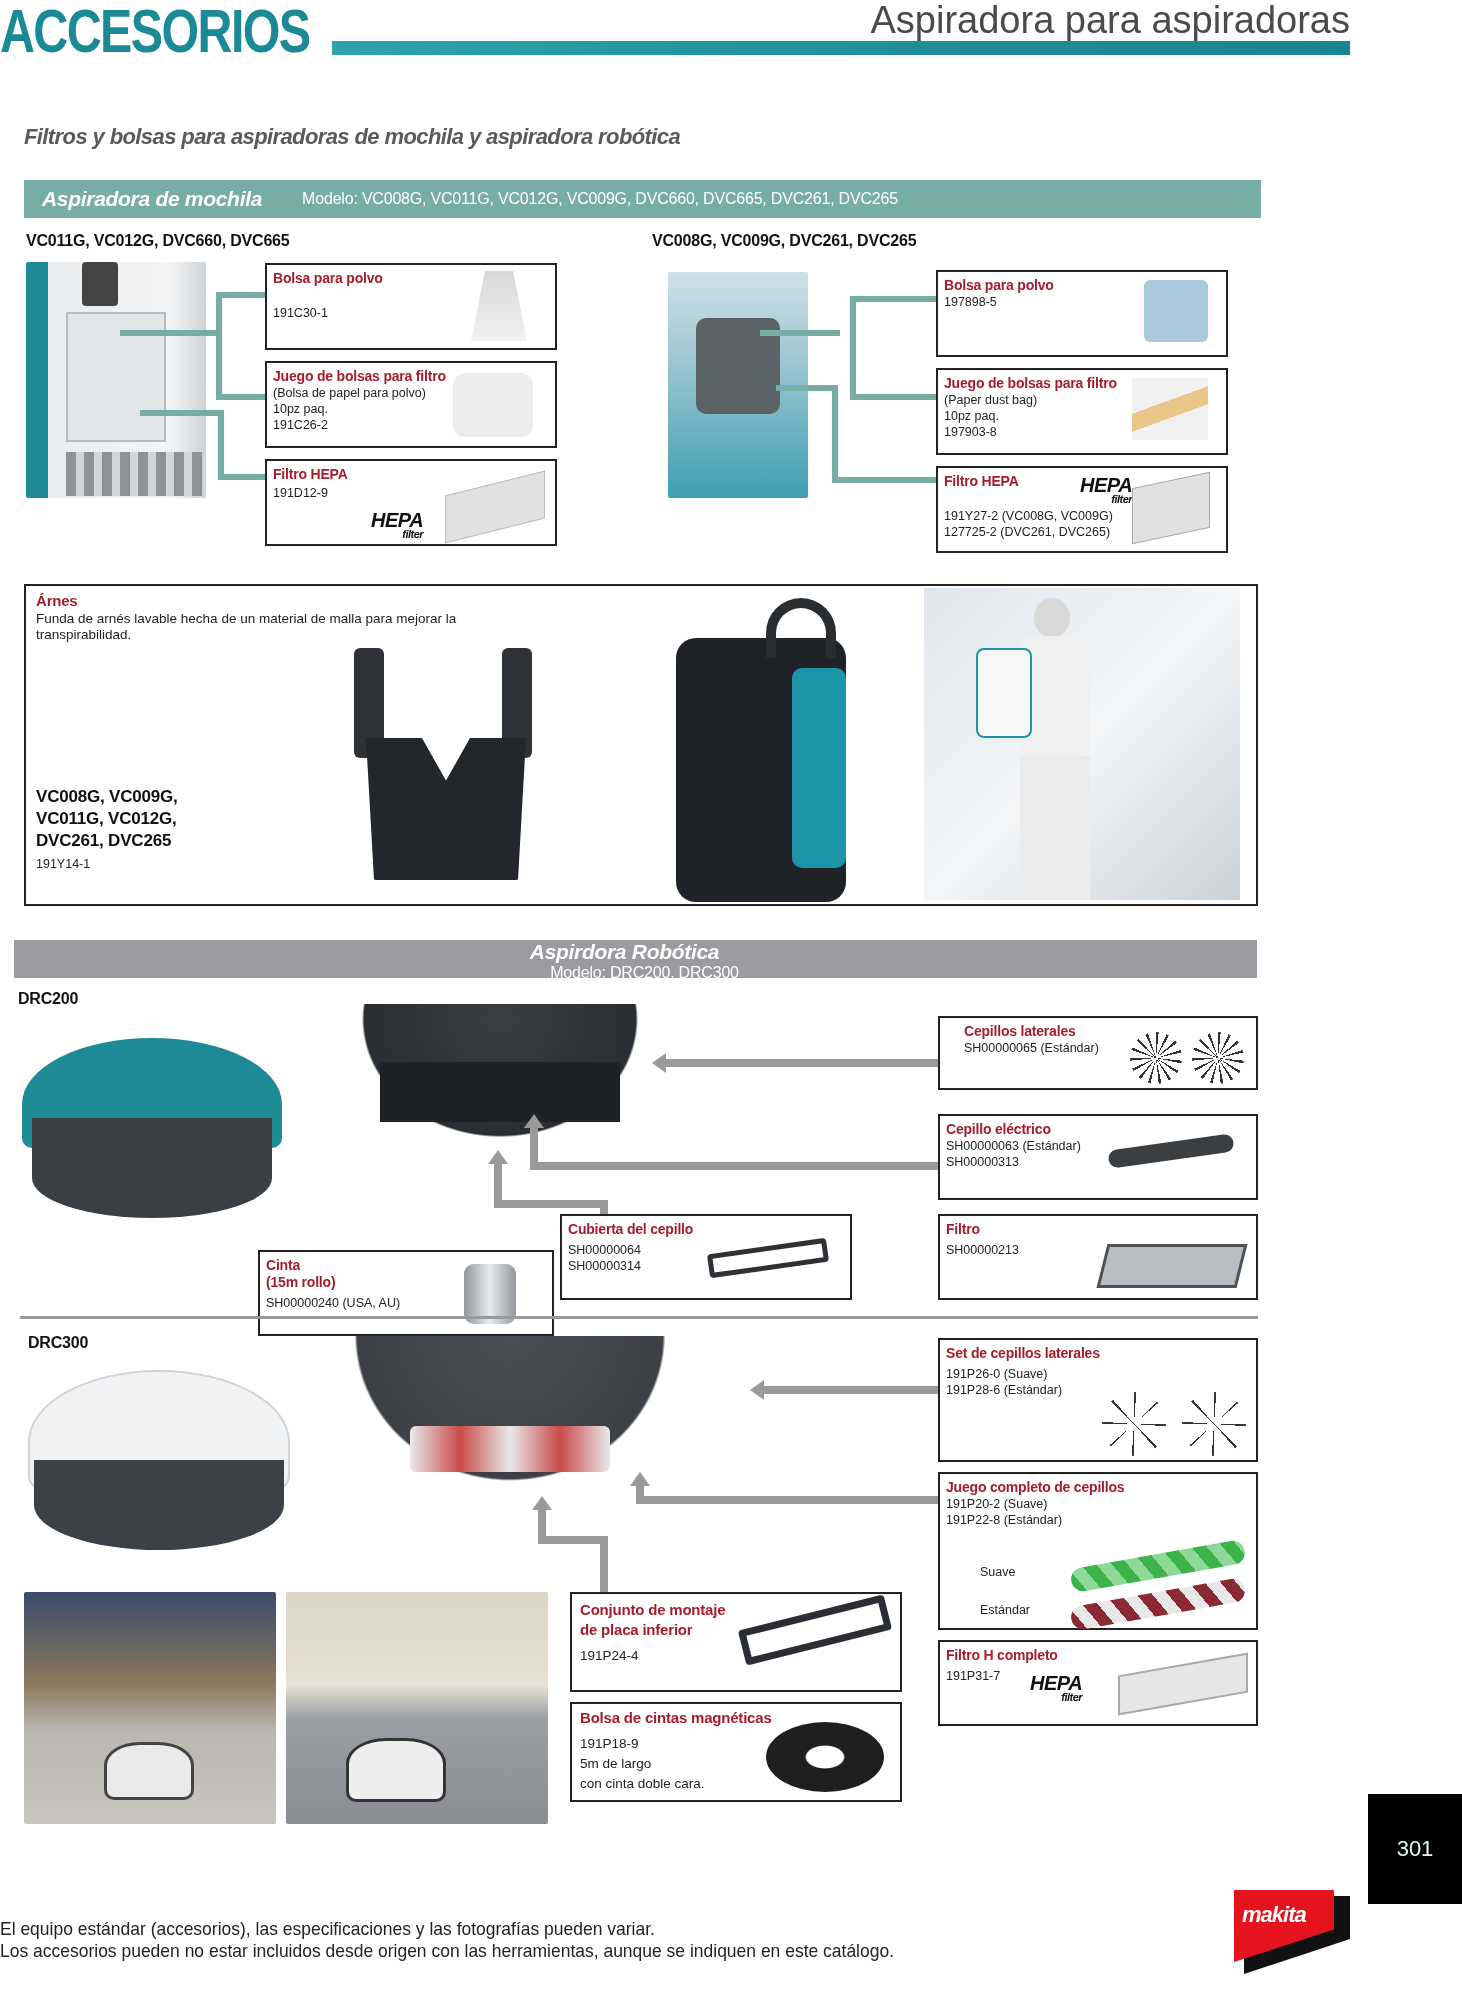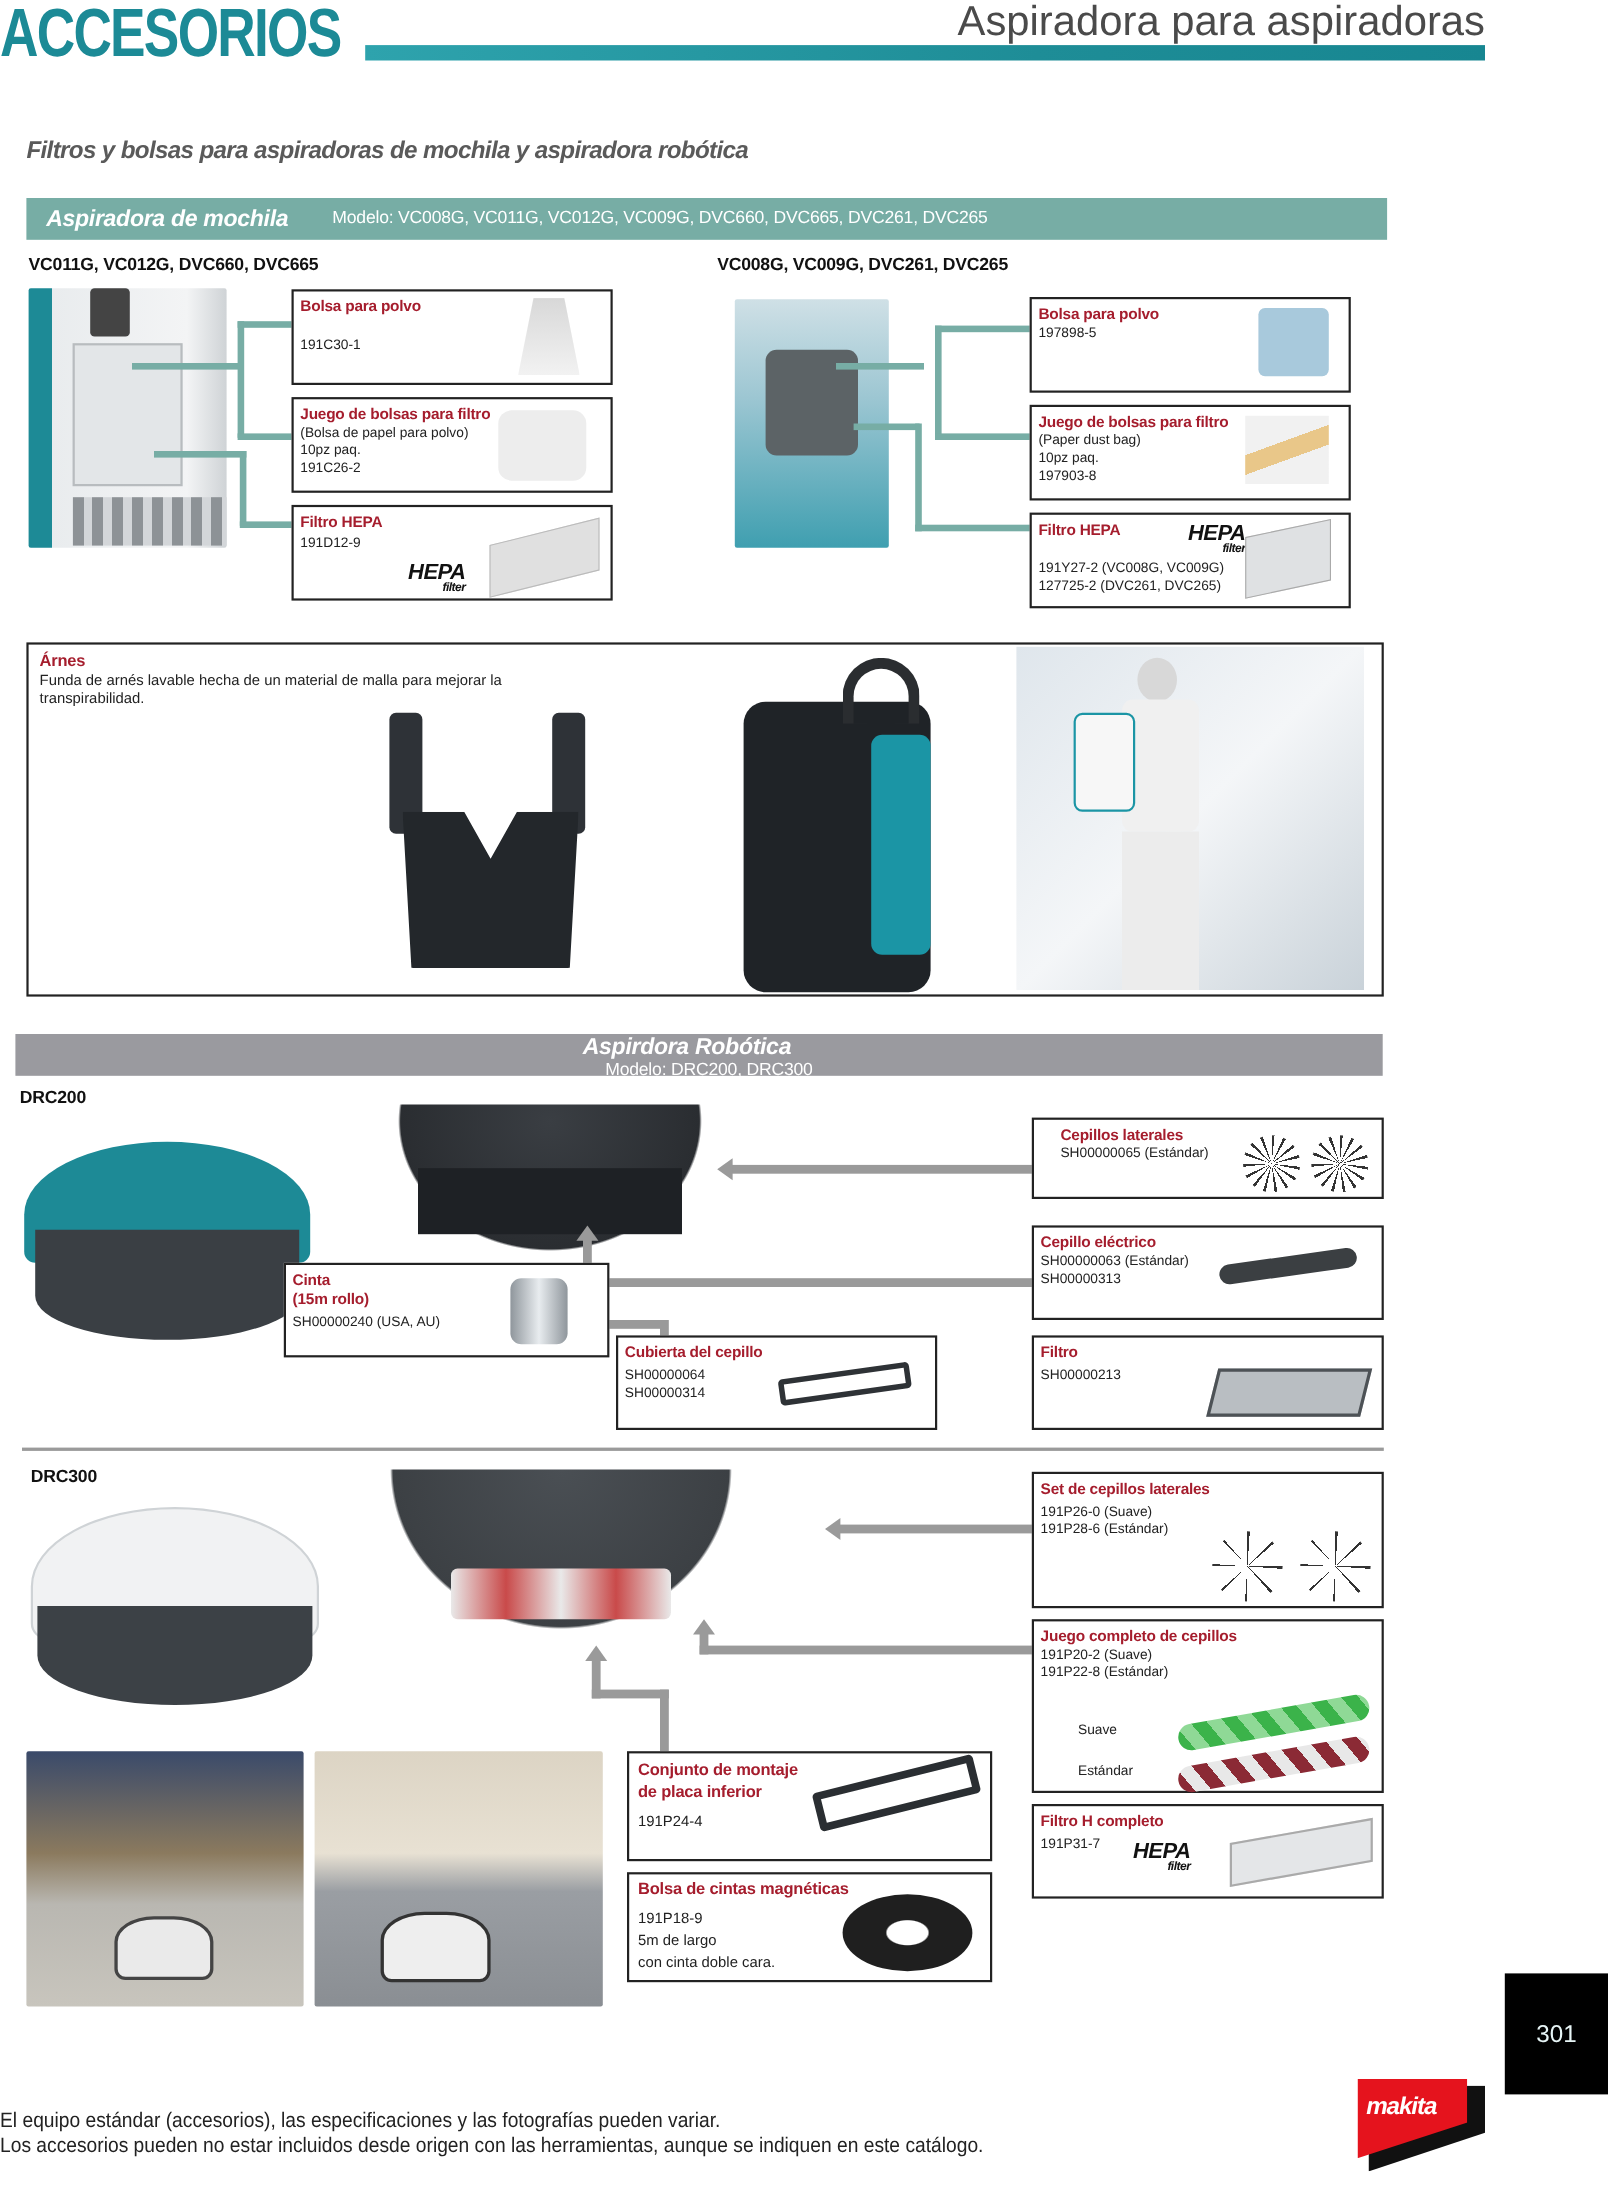--- a/index.html
+++ b/index.html
@@ -125,20 +125,26 @@
   <div class="pt">Filtro HEPA</div>
   <div class="pimg hepa" style="left:142px; top:8px;"><span>HEPA</span><small>filter</small></div>
   <div class="pl" style="margin-top:18px;">191Y27-2 (VC008G, VC009G)</div>
   <div class="pl">127725-2 (DVC261, DVC265)</div>
   <div class="pimg" style="right:16px; top:12px; width:78px; height:56px; background:#dfe1e3; border:1px solid #aaa; transform:skewY(-12deg);"></div>
 </div>
 
 <div class="abs pbox" style="left:24px; top:584px; width:1234px; height:322px; padding:6px 10px;">
   <div class="pt" style="font-size:15px;">Árnes</div>
   <div class="pl" style="width:480px; font-size:13.5px; line-height:16px; margin-top:2px;">Funda de arnés lavable hecha de un material de malla para mejorar la transpirabilidad.</div>
+  <div class="abs" style="left:10px; top:200px;">
+    <div class="model-head" style="font-size:17px; line-height:22px;">VC008G, VC009G,</div>
+    <div class="model-head" style="font-size:17px; line-height:22px;">VC011G, VC012G,</div>
+    <div class="model-head" style="font-size:17px; line-height:22px;">DVC261, DVC265</div>
+    <div class="pl" style="margin-top:4px;">191Y14-1</div>
+  </div>
 
   <div class="pimg" style="left:310px; top:62px; width:230px; height:232px;">
     <div style="position:absolute; left:18px; top:0; width:30px; height:110px; background:#2e3237; border-radius:6px;"></div>
     <div style="position:absolute; left:166px; top:0; width:30px; height:110px; background:#2e3237; border-radius:6px;"></div>
     <div style="position:absolute; left:30px; top:90px; width:160px; height:142px; background:#23272b; border-radius:0 0 10px 10px; clip-path:polygon(0 0,35% 0,50% 30%,65% 0,100% 0,95% 100%,5% 100%);"></div>
   </div>
 
   <div class="pimg" style="left:590px; top:12px; width:240px; height:304px;">
     <div style="position:absolute; left:60px; top:40px; width:170px; height:264px; background:#1f2327; border-radius:20px;"></div>
     <div style="position:absolute; left:176px; top:70px; width:54px; height:200px; background:#1b95a5; border-radius:10px;"></div>
@@ -189,21 +195,21 @@
   <div class="pt">Cepillo eléctrico</div>
   <div class="pl">SH00000063  (Estándar)</div>
   <div class="pl">SH00000313</div>
   <div class="pimg" style="right:22px; top:26px; width:126px; height:18px; background:#3b3f42; border-radius:9px; transform:rotate(-8deg);"></div>
 </div>
 <div class="abs pbox" style="left:938px; top:1214px; width:320px; height:86px; padding:5px 6px;">
   <div class="pt">Filtro</div>
   <div class="pl" style="margin-top:4px;">SH00000213</div>
   <div class="pimg" style="right:14px; top:28px; width:140px; height:44px; background:#b9bec2; border:3px solid #4d5256; transform:skewX(-14deg);"></div>
 </div>
-<div class="abs pbox" style="left:258px; top:1148px; width:296px; height:86px; padding:5px 6px;">
+<div class="abs pbox" style="left:258px; top:1250px; width:296px; height:86px; padding:5px 6px;">
   <div class="pt">Cinta</div>
   <div class="pt">(15m rollo)</div>
   <div class="pl" style="margin-top:4px;">SH00000240 (USA, AU)</div>
   <div class="pimg" style="right:36px; top:12px; width:52px; height:60px; background:linear-gradient(90deg,#8f969c,#e8ecef,#8f969c); border-radius:10px;"></div>
 </div>
 <div class="abs pbox" style="left:560px; top:1214px; width:292px; height:86px; padding:5px 6px;">
   <div class="pt">Cubierta del cepillo</div>
   <div class="pl" style="margin-top:4px;">SH00000064</div>
   <div class="pl">SH00000314</div>
   <div class="pimg" style="right:22px; top:30px; width:120px; height:24px; border:5px solid #2e3236; border-radius:4px; transform:rotate(-8deg);"></div>

